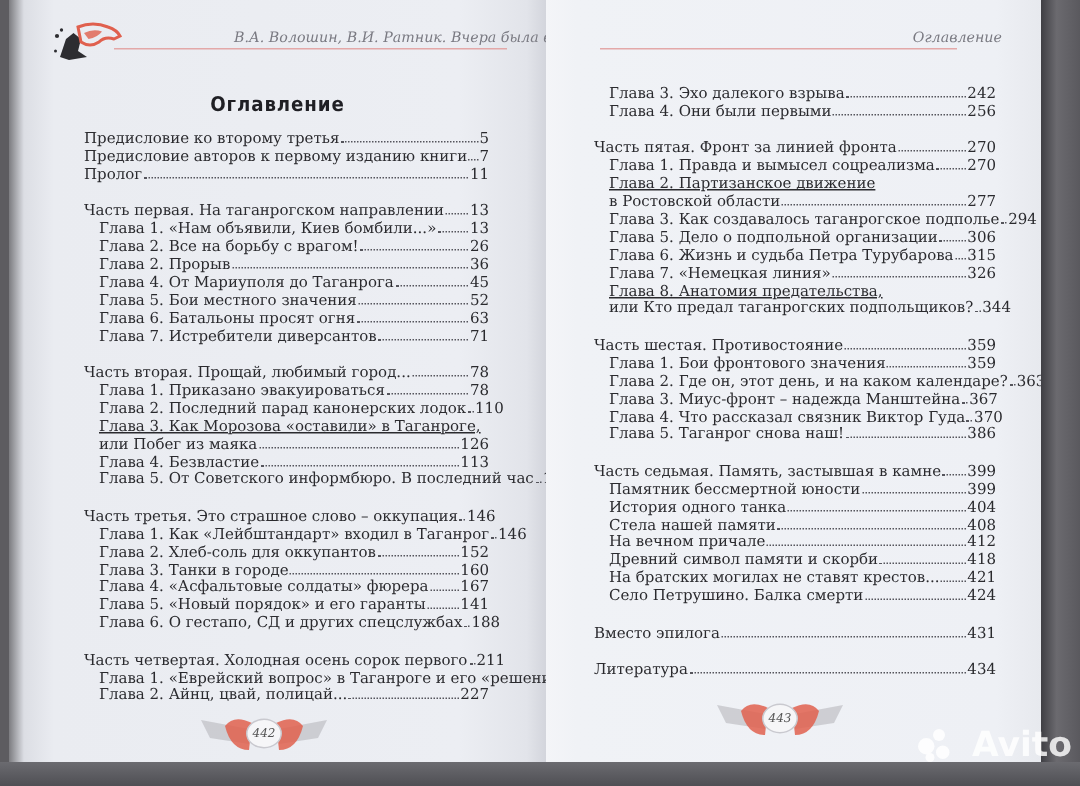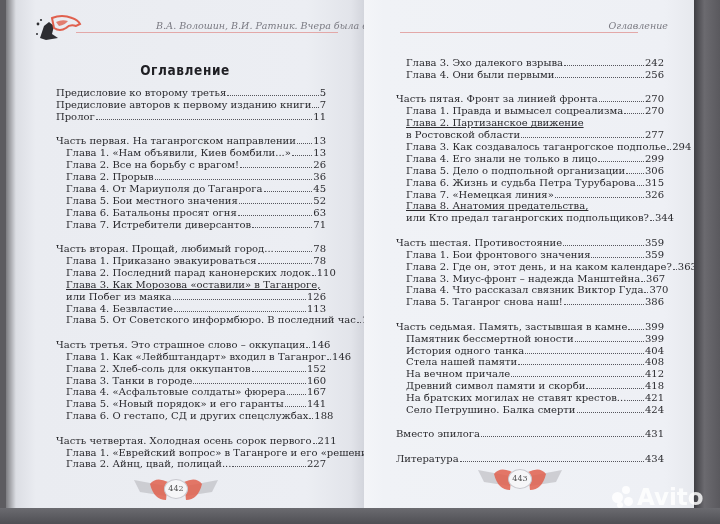--- a/index.html
+++ b/index.html
@@ -72,28 +72,28 @@
     .entry .page-no { flex: 0 0 auto; }
     .entry.cont-line { display: block; text-decoration: underline; }
     .gap { height: 12.5px; }
 
     .folio {
       position: absolute; width: 100px; height: 34px;
     }
     .folio .num {
       position: absolute; left: 38px; top: 7px; width: 24px; height: 20px;
       border-radius: 50%; background: #f6f6f8; border: 1px solid #c9c9cf;
-      font-size: 8px; line-height: 18px; text-align: center; color: #555;
+      font-size: 8px; line-height: 18px; text-align: center; color: #555; font-style: italic;
     }
 
     .avito {
       position: absolute; left: 612px; top: 484px;
       font-family: "DejaVu Sans", "Liberation Sans", sans-serif;
       font-size: 23px; font-weight: bold; color: rgba(255,255,255,0.82);
-      display: flex; align-items: center; gap: 3px;
+      display: flex; align-items: center; gap: 14px;
     }
     .avito .dots-logo { position: relative; width: 22px; height: 22px; }
     .avito .dots-logo span { position: absolute; border-radius: 50%; background: rgba(255,255,255,0.85); }
   </style>
 </head>
 <body>
 
 <div class="spread">
   <div class="page left">
     <svg class="logo" viewBox="0 0 50 32">
@@ -294,25 +294,20 @@
           <span class="label">в Ростовской области</span>
           <span class="dots"></span>
           <span class="page-no">277</span>
         </div>
         <div class="entry indent">
           <span class="label">Глава 3. Как создавалось таганрогское подполье</span>
           <span class="dots"></span>
           <span class="page-no">294</span>
         </div>
         <div class="entry indent">
-          <span class="label">Глава 4. Его знали не только в лицо</span>
-          <span class="dots"></span>
-          <span class="page-no">299</span>
-        </div>
-        <div class="entry indent">
           <span class="label">Глава 5. Дело о подпольной организации</span>
           <span class="dots"></span>
           <span class="page-no">306</span>
         </div>
         <div class="entry indent">
           <span class="label">Глава 6. Жизнь и судьба Петра Турубарова</span>
           <span class="dots"></span>
           <span class="page-no">315</span>
         </div>
         <div class="entry indent">

